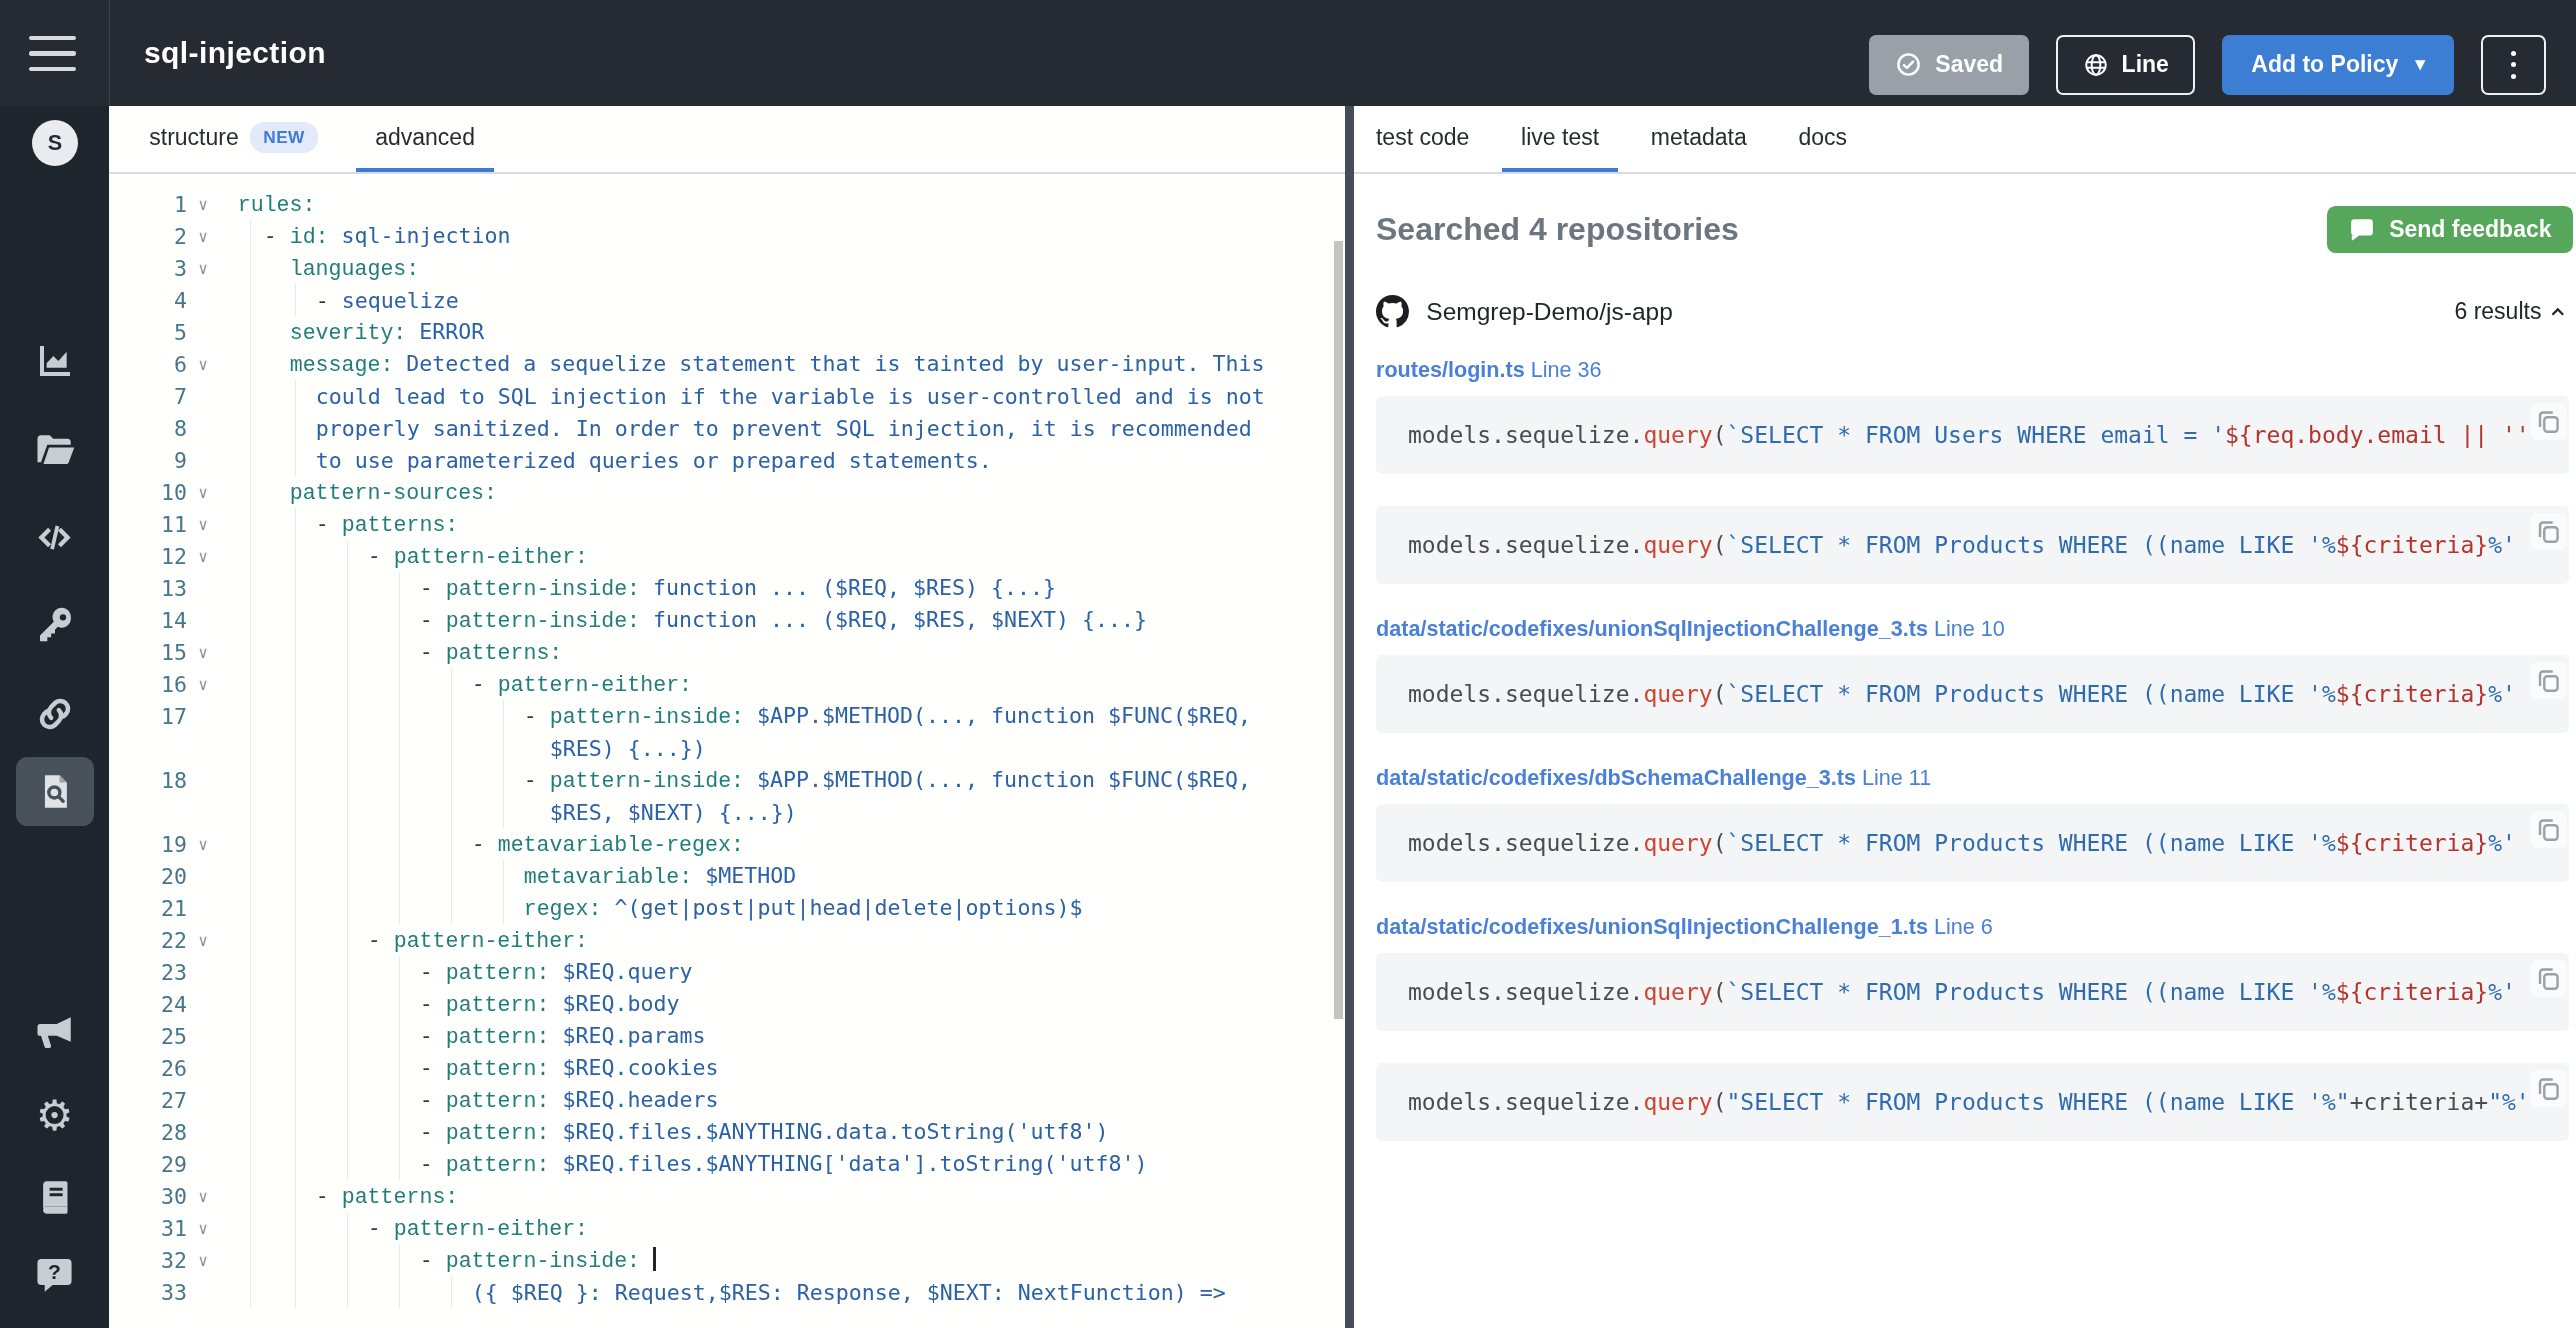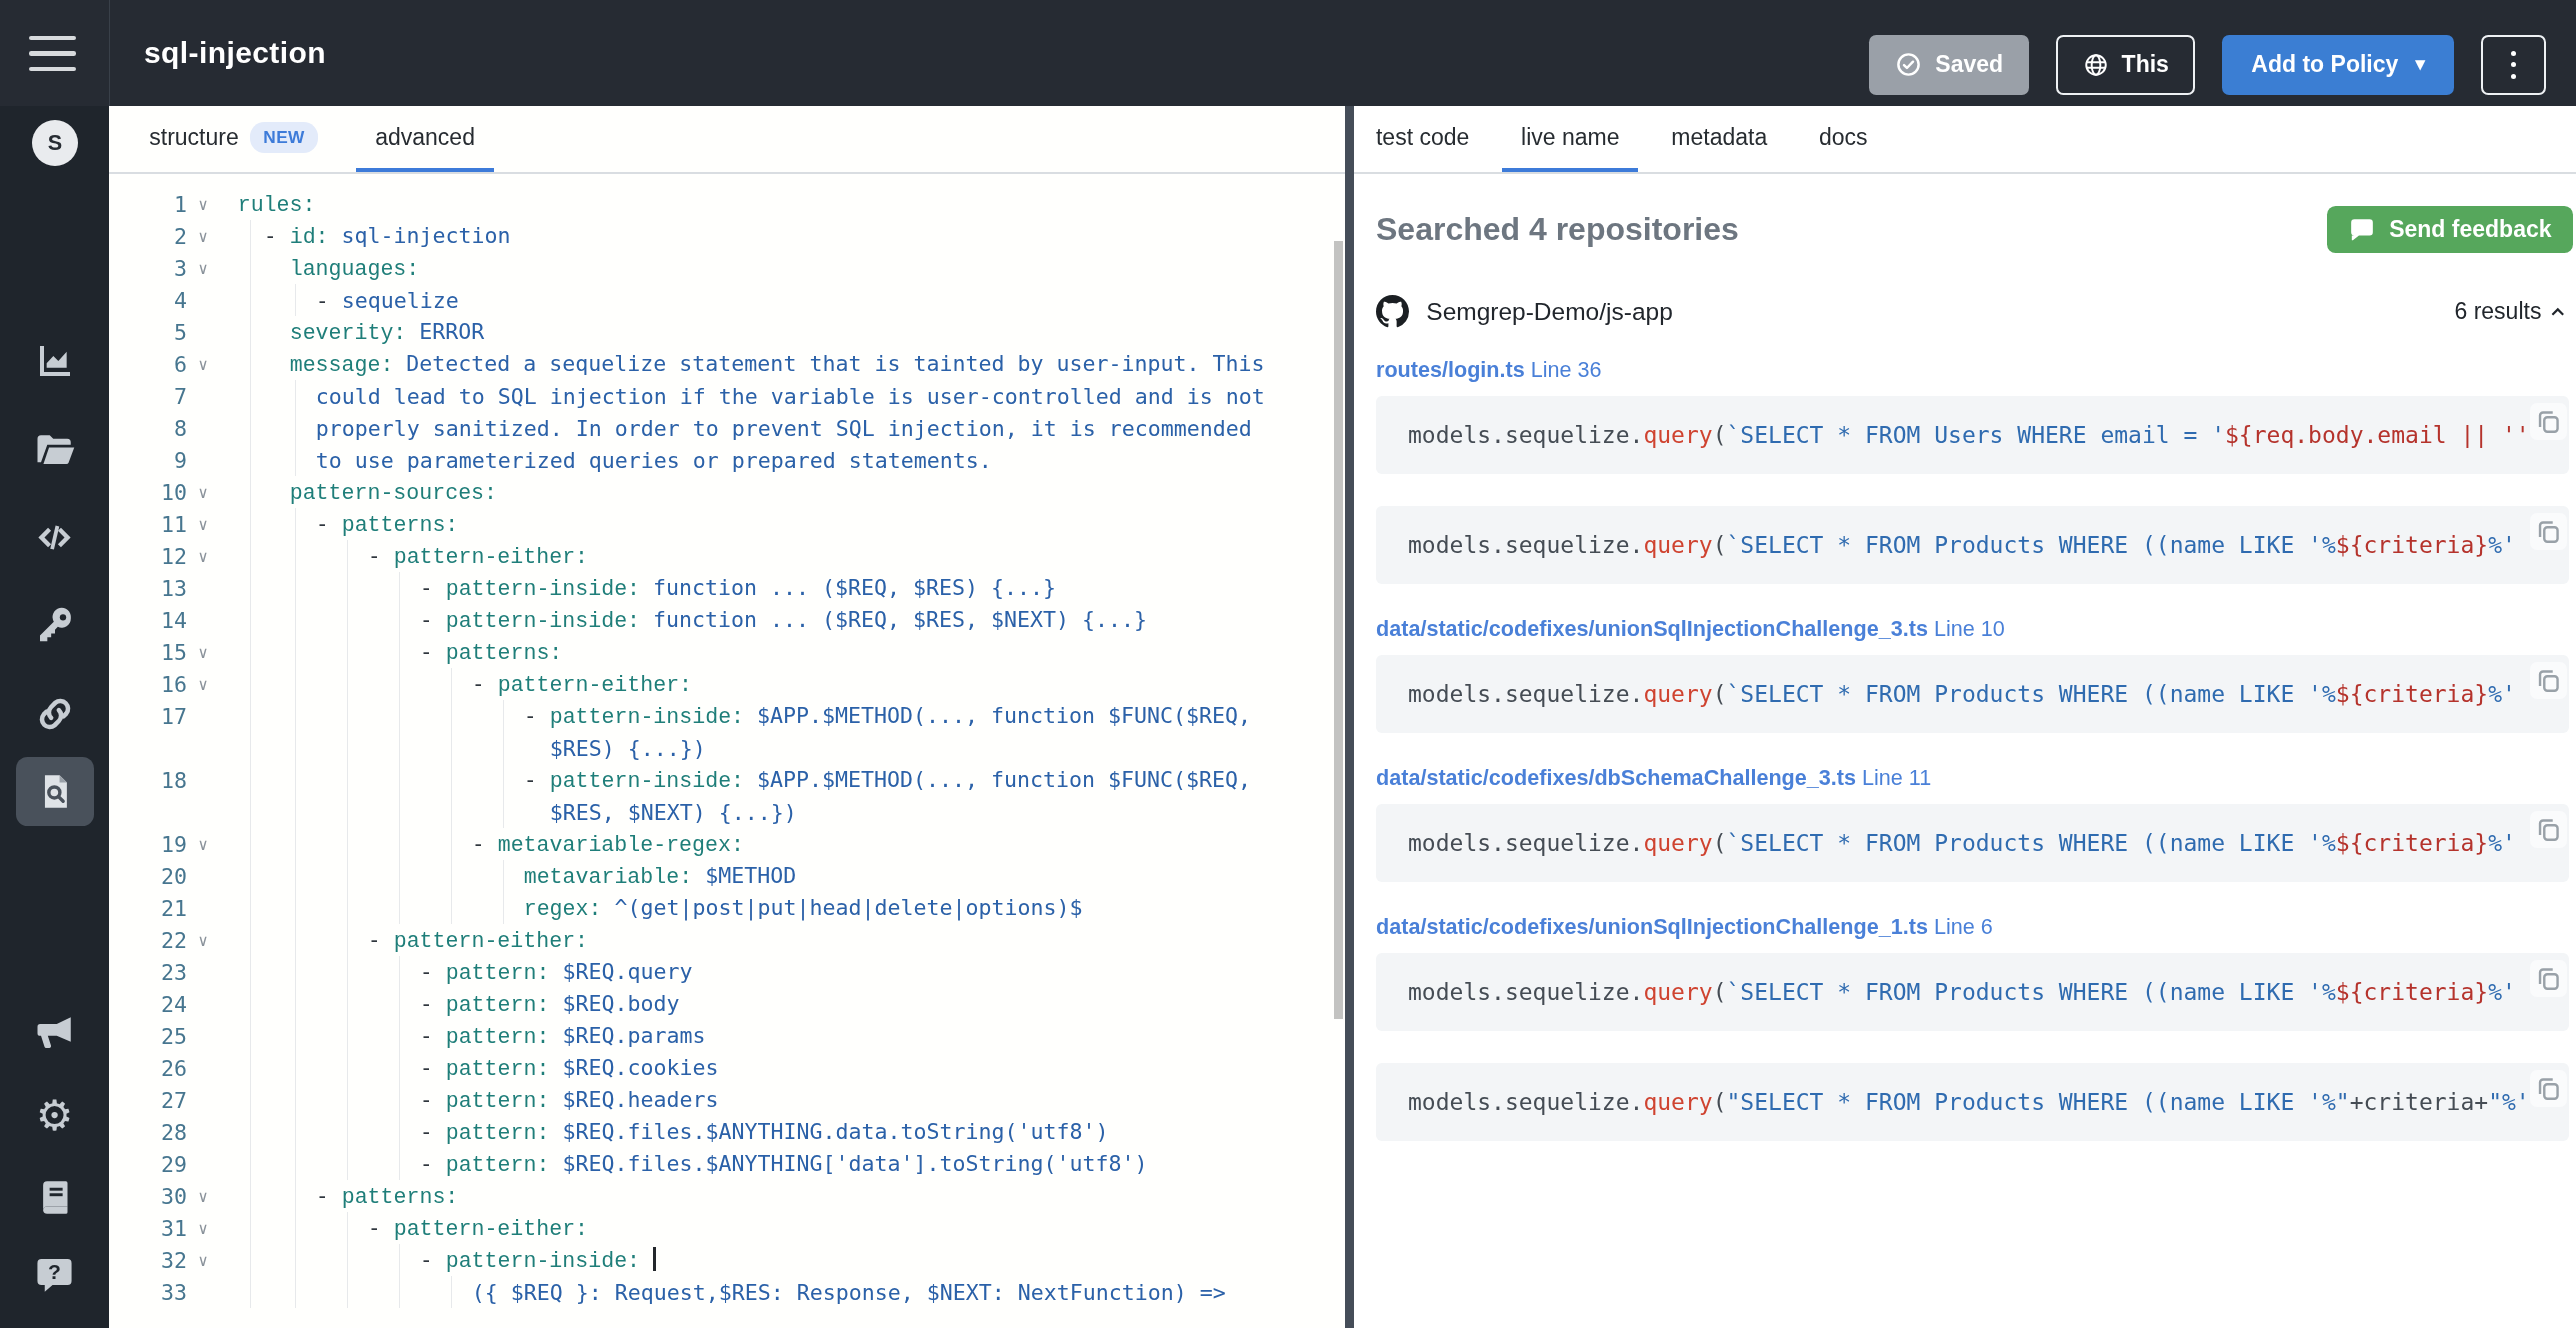--- a/index.html
+++ b/index.html
@@ -98,21 +98,21 @@
     <div class="btn btn-share">
       <span style="display:flex;">
         <svg width="26" height="26" viewBox="0 0 24 24">
             <g fill="none" stroke="#fff" stroke-width="1.8">
               <circle cx="12" cy="12" r="9"></circle>
               <ellipse cx="12" cy="12" rx="4" ry="9"></ellipse>
               <path d="M3.5 9.5h17M3.5 14.5h17"></path>
             </g>
           </svg>
       </span>
-      <span>This</span>
+      <span>Line</span>
     </div>
     <div class="btn btn-policy">
       <span>Add to Policy</span>
       <span class="caret-down">▾</span>
     </div>
     <div class="btn btn-kebab">
         <i></i>
         <i></i>
         <i></i>
       </div>
@@ -241,21 +241,21 @@
 </div>
 
 <div class="vdivider"></div>
 
 <div class="rpanel">
   <div class="tabbar rtabbar">
     <div class="tab">
         <span>test code</span>
       </div>
     <div class="tab active">
-        <span>live name</span>
+        <span>live test</span>
       </div>
     <div class="tab">
         <span>metadata</span>
       </div>
     <div class="tab">
         <span>docs</span>
       </div>
   </div>
 
   <div class="rcontent">

